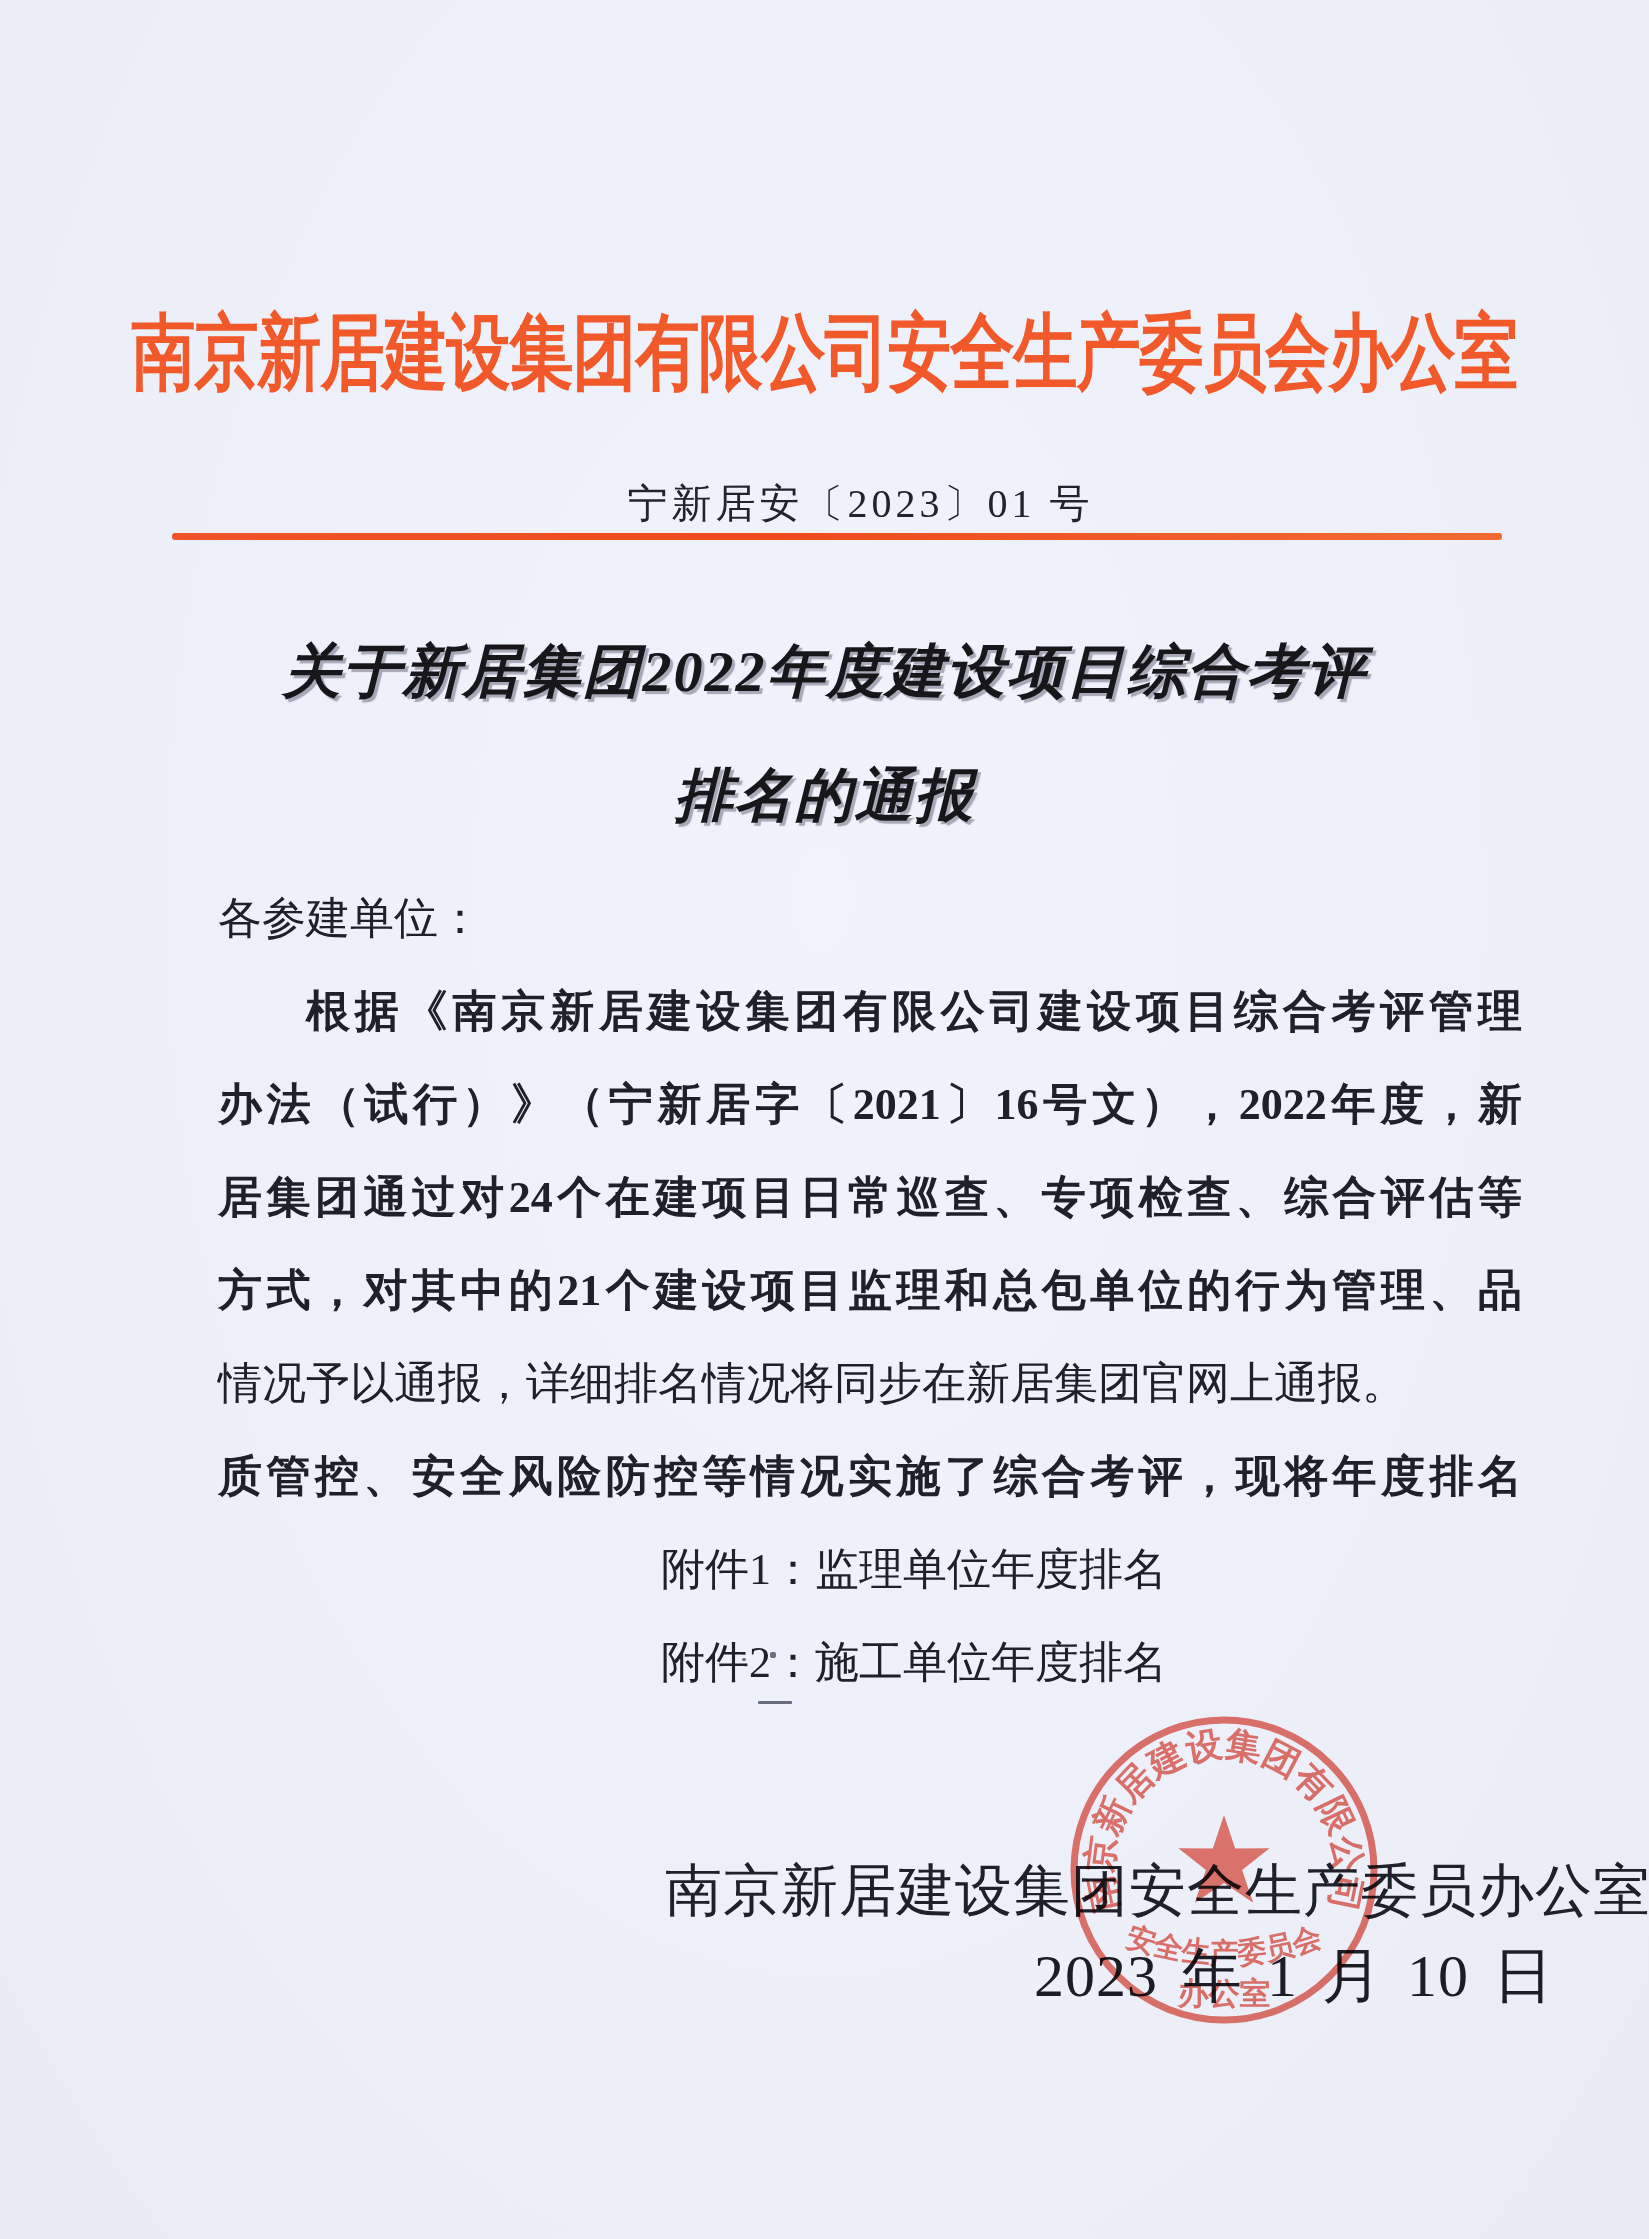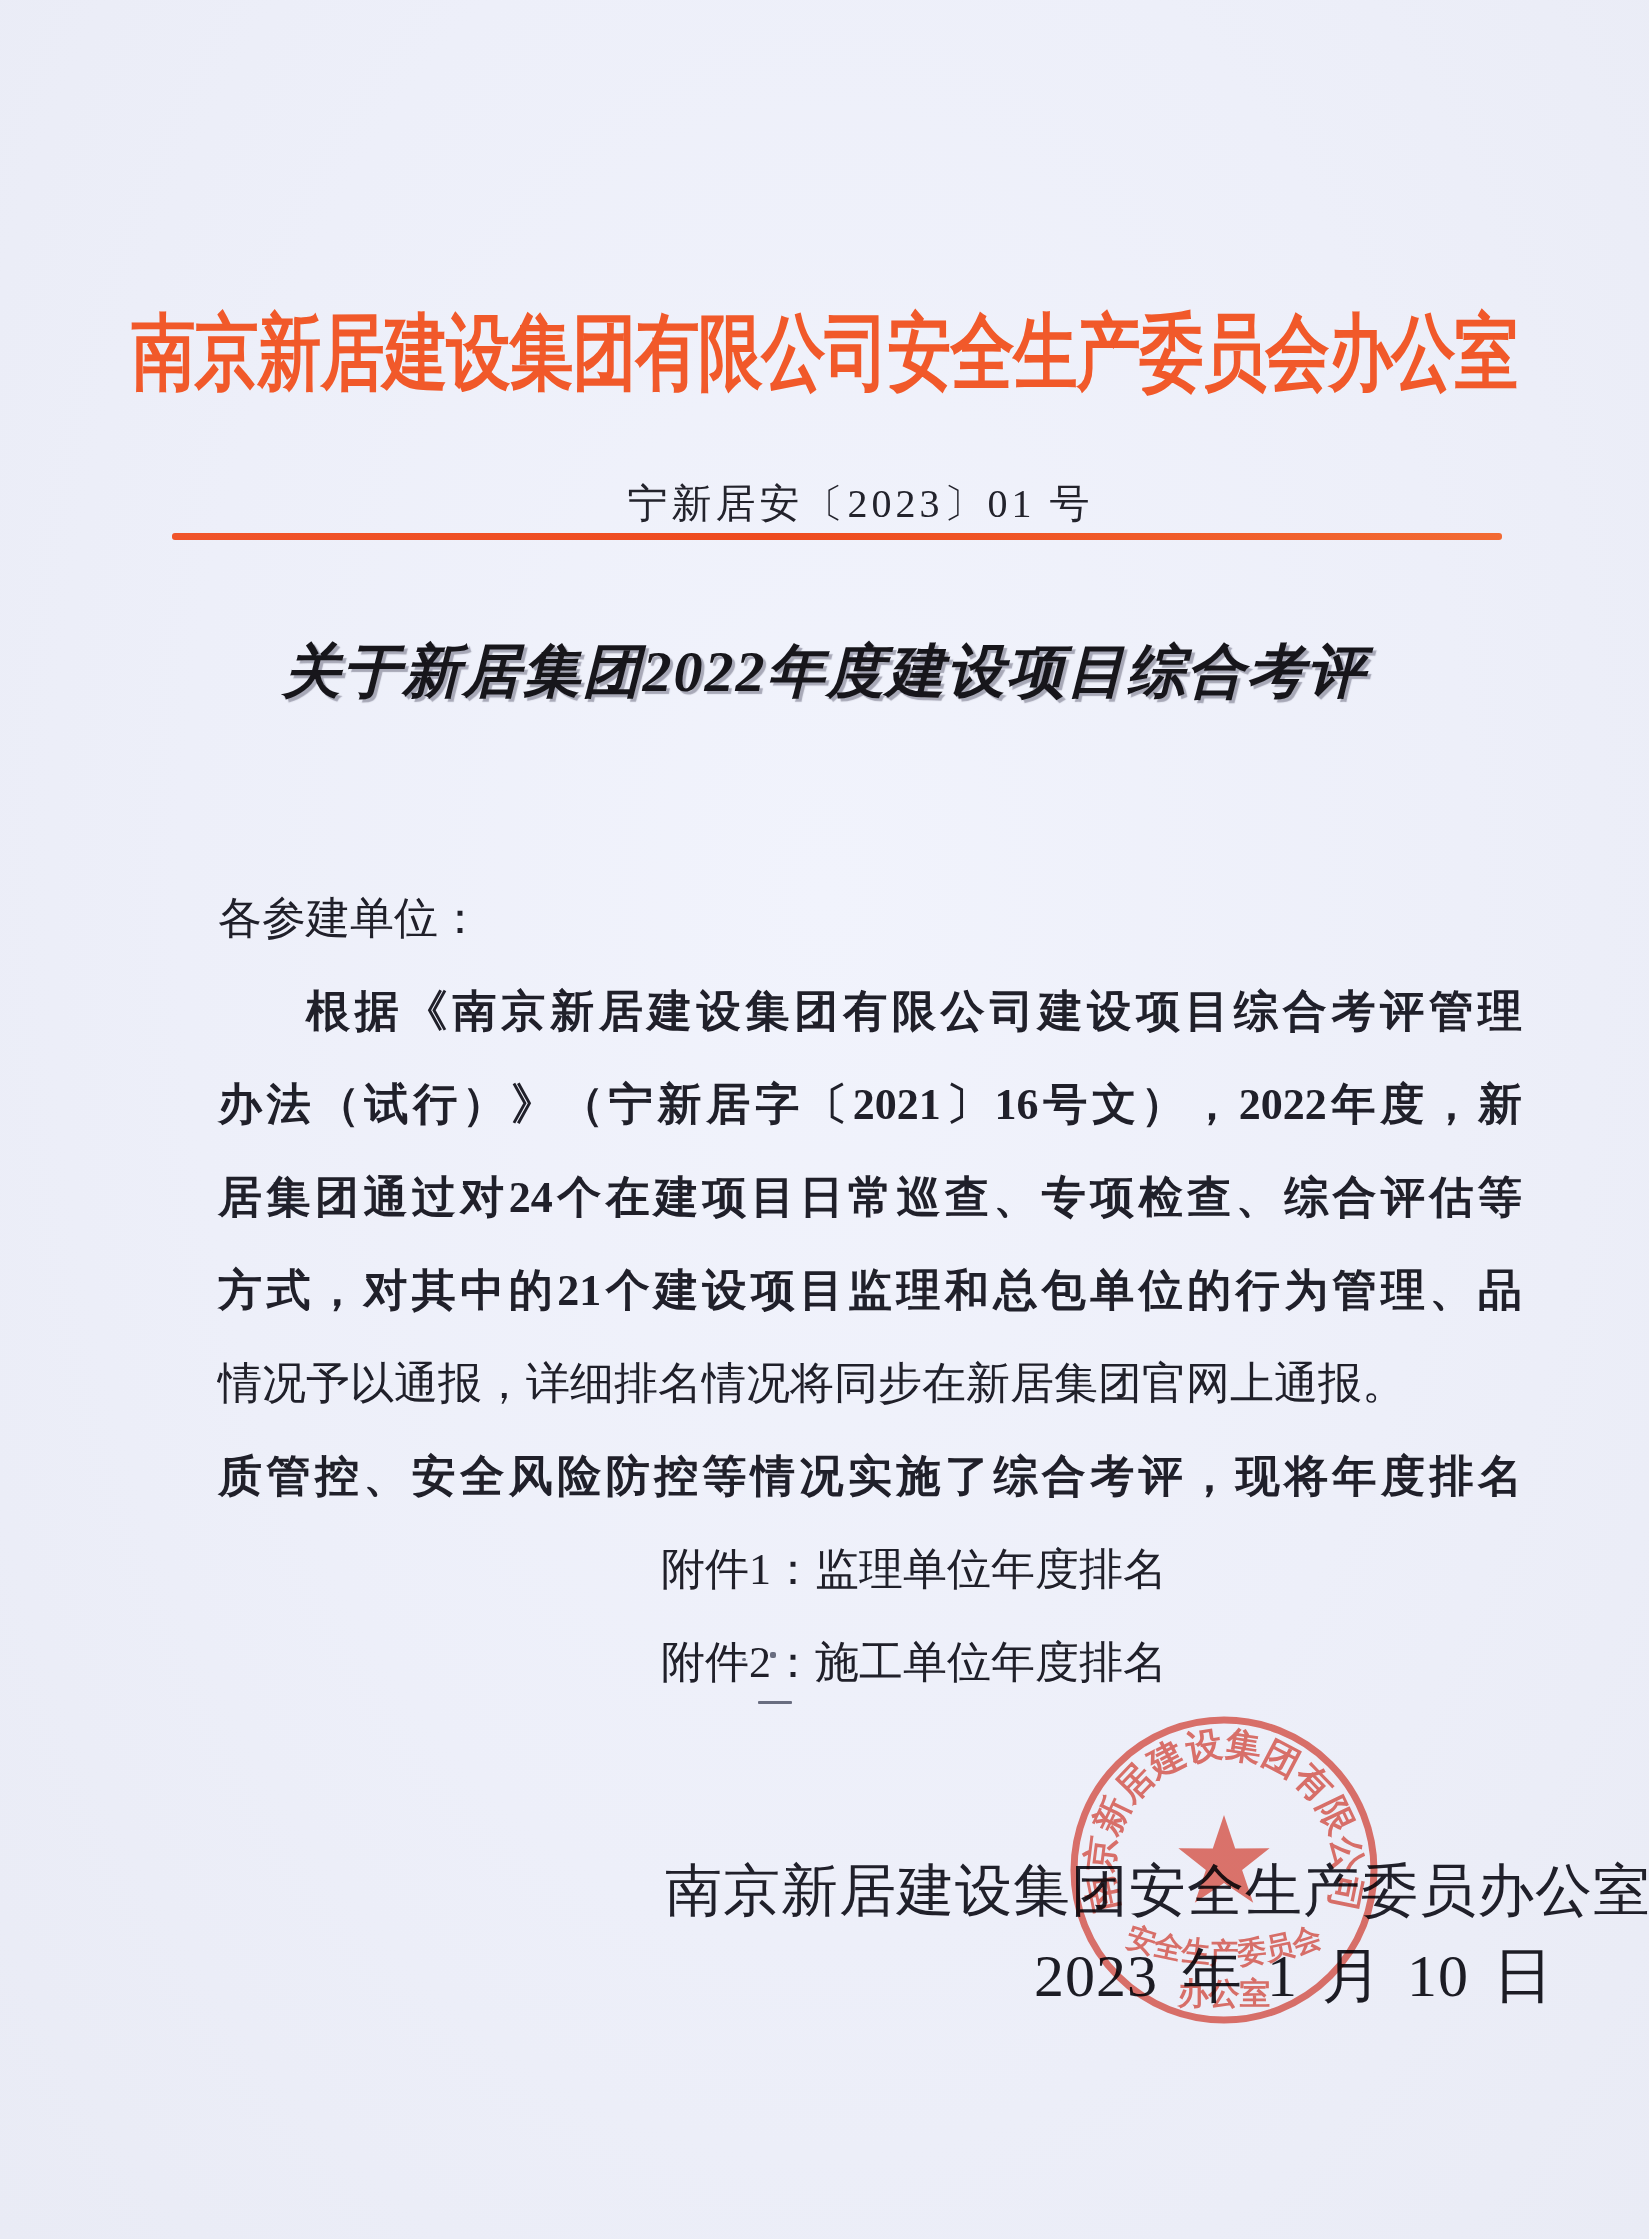--- a/index.html
+++ b/index.html
@@ -77,20 +77,21 @@
 
 <div class="page">
 
   <div class="issuer">南京新居建设集团有限公司安全生产委员会办公室</div>
 
   <div class="docnum">宁新居安〔2023〕01 号</div>
 
   <div class="rule"></div>
 
   <div class="doc-title title1">关于新居集团2022年度建设项目综合考评</div>
+  <div class="doc-title title2">排名的通报</div>
 
   <div class="bodytext">
     <div class="bline">各参建单位：</div>
     <div class="bline indent stretch">根据《南京新居建设集团有限公司建设项目综合考评管理</div>
     <div class="bline stretch">办法（试行）》（宁新居字〔2021〕16号文），2022年度，新</div>
     <div class="bline stretch">居集团通过对24个在建项目日常巡查、专项检查、综合评估等</div>
     <div class="bline stretch">方式，对其中的21个建设项目监理和总包单位的行为管理、品</div>
     <div class="bline">情况予以通报，详细排名情况将同步在新居集团官网上通报。</div>
     <div class="bline stretch">质管控、安全风险防控等情况实施了综合考评，现将年度排名</div>
     <div class="bline indent">附件1：监理单位年度排名</div>

